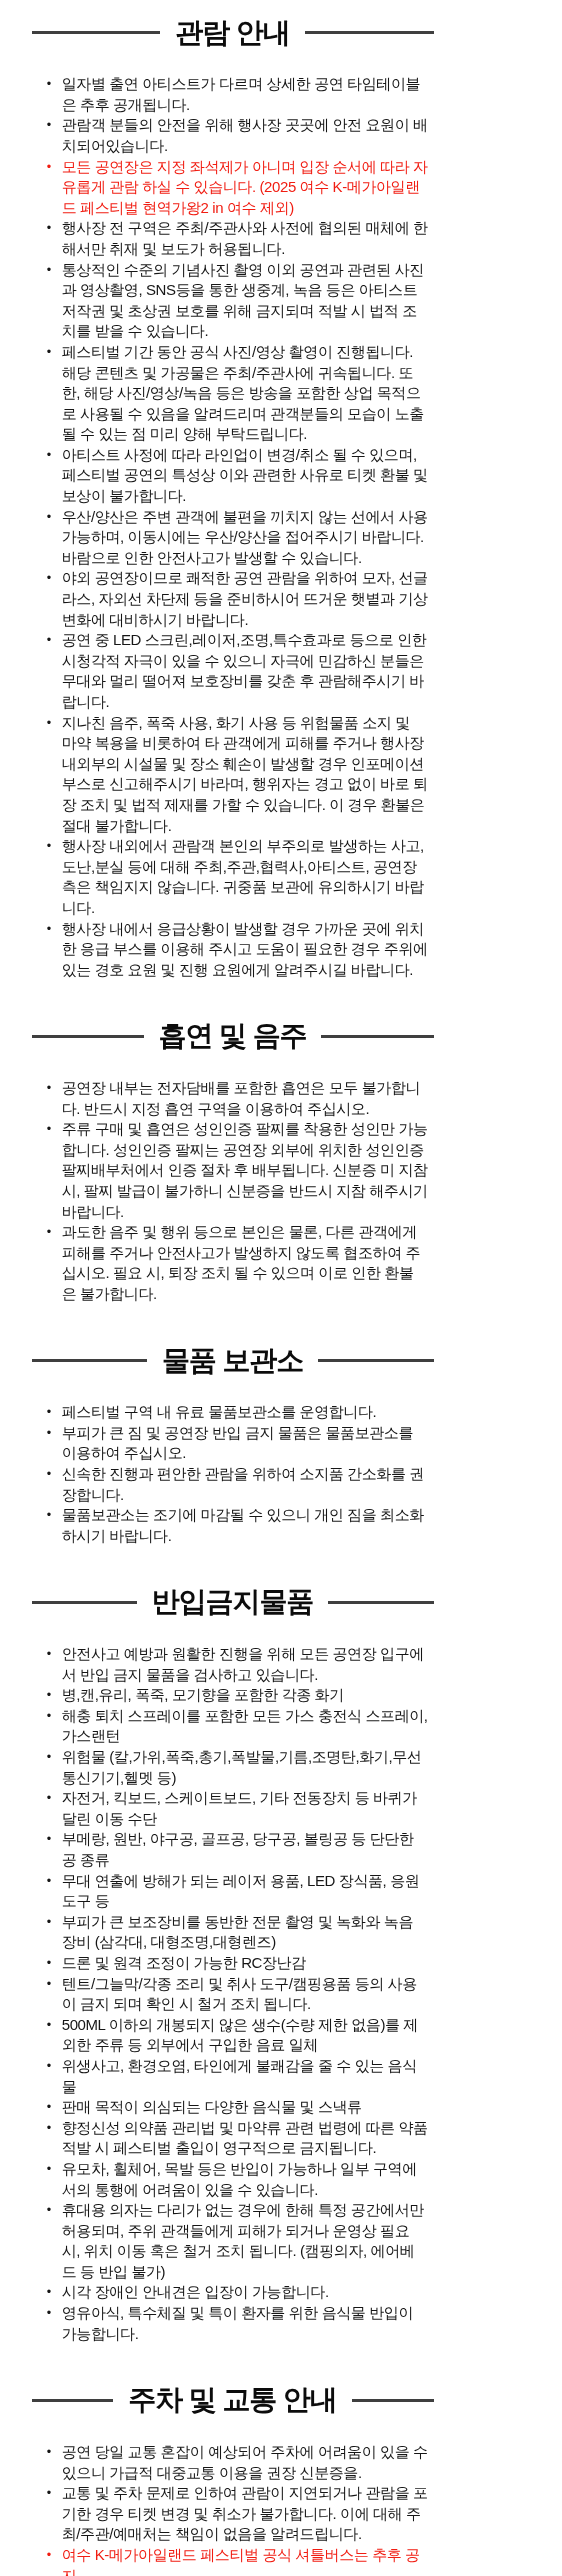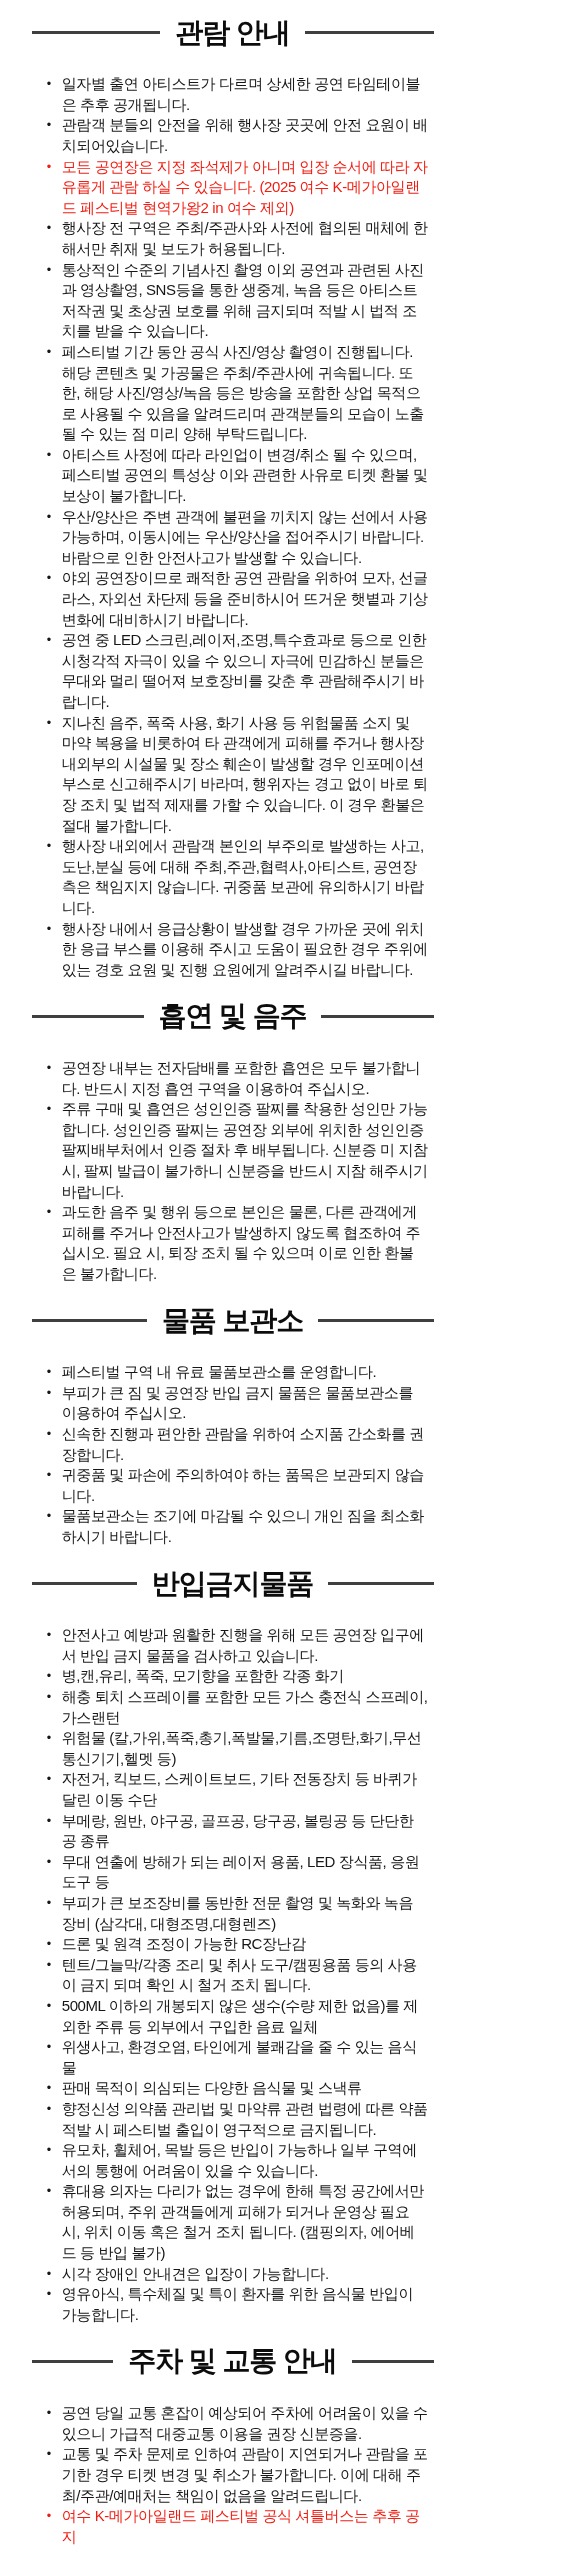--- a/index.html
+++ b/index.html
@@ -14,21 +14,21 @@
   .sec-header{
     display:flex;align-items:center;gap:15px;
     margin:0 31.5px;
   }
   .sec-header .rule{flex:1;height:3px;background:#3f3f3f;}
   .sec-header .sec-title{
     font-size:28px;font-weight:900;letter-spacing:-1.1px;color:#0c0c0c;
     white-space:nowrap;line-height:1.15;
   }
   .sec-header.first{padding-top:16.5px;}
-  .sec-header:not(.first){margin-top:20px;}
+  .sec-header:not(.first){margin-top:40px;}
 
   
   ul.bullets{
     margin:25.5px 37px 0 46px;padding:0;list-style:none;
   }
   ul.bullets li{
     position:relative;padding-left:15.7px;
     font-size:15px;line-height:20.6px;font-weight:500;
     letter-spacing:-0.4px;color:#161616;
   }
@@ -87,21 +87,20 @@
 
   <div class="sec-header">
     <div class="rule"></div>
     <div class="sec-title">물품 보관소</div>
     <div class="rule"></div>
   </div>
   <ul class="bullets">
       <li>페스티벌 구역 내 유료 물품보관소를 운영합니다.</li>
       <li>부피가 큰 짐 및 공연장 반입 금지 물품은 물품보관소를 이용하여 주십시오.</li>
       <li>신속한 진행과 편안한 관람을 위하여 소지품 간소화를 권장합니다.</li>
-      <li>귀중품 및 파손에 주의하여야 하는 품목은 보관되지 않습니다.</li>
       <li>물품보관소는 조기에 마감될 수 있으니 개인 짐을 최소화하시기 바랍니다.</li>
     </ul>
 
   <div class="sec-header">
     <div class="rule"></div>
     <div class="sec-title">반입금지물품</div>
     <div class="rule"></div>
   </div>
   <ul class="bullets">
       <li>안전사고 예방과 원활한 진행을 위해 모든 공연장 입구에서 반입 금지 물품을 검사하고 있습니다.</li>

